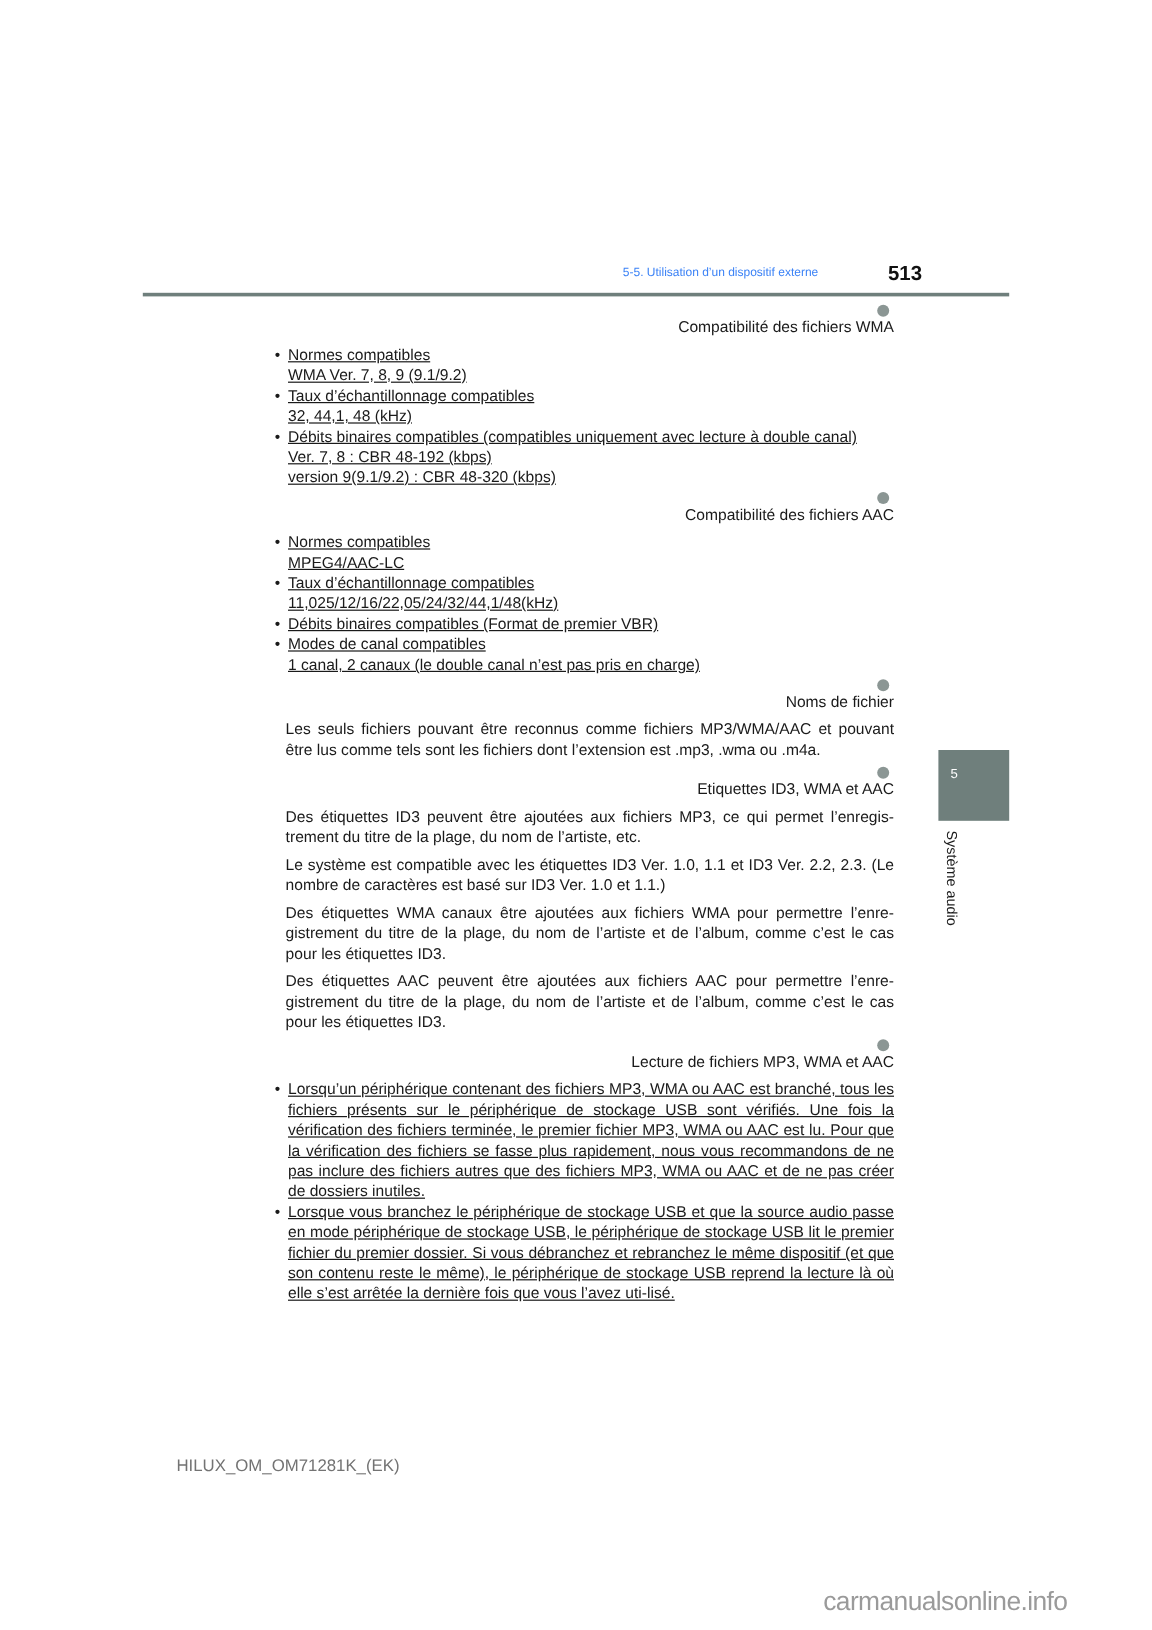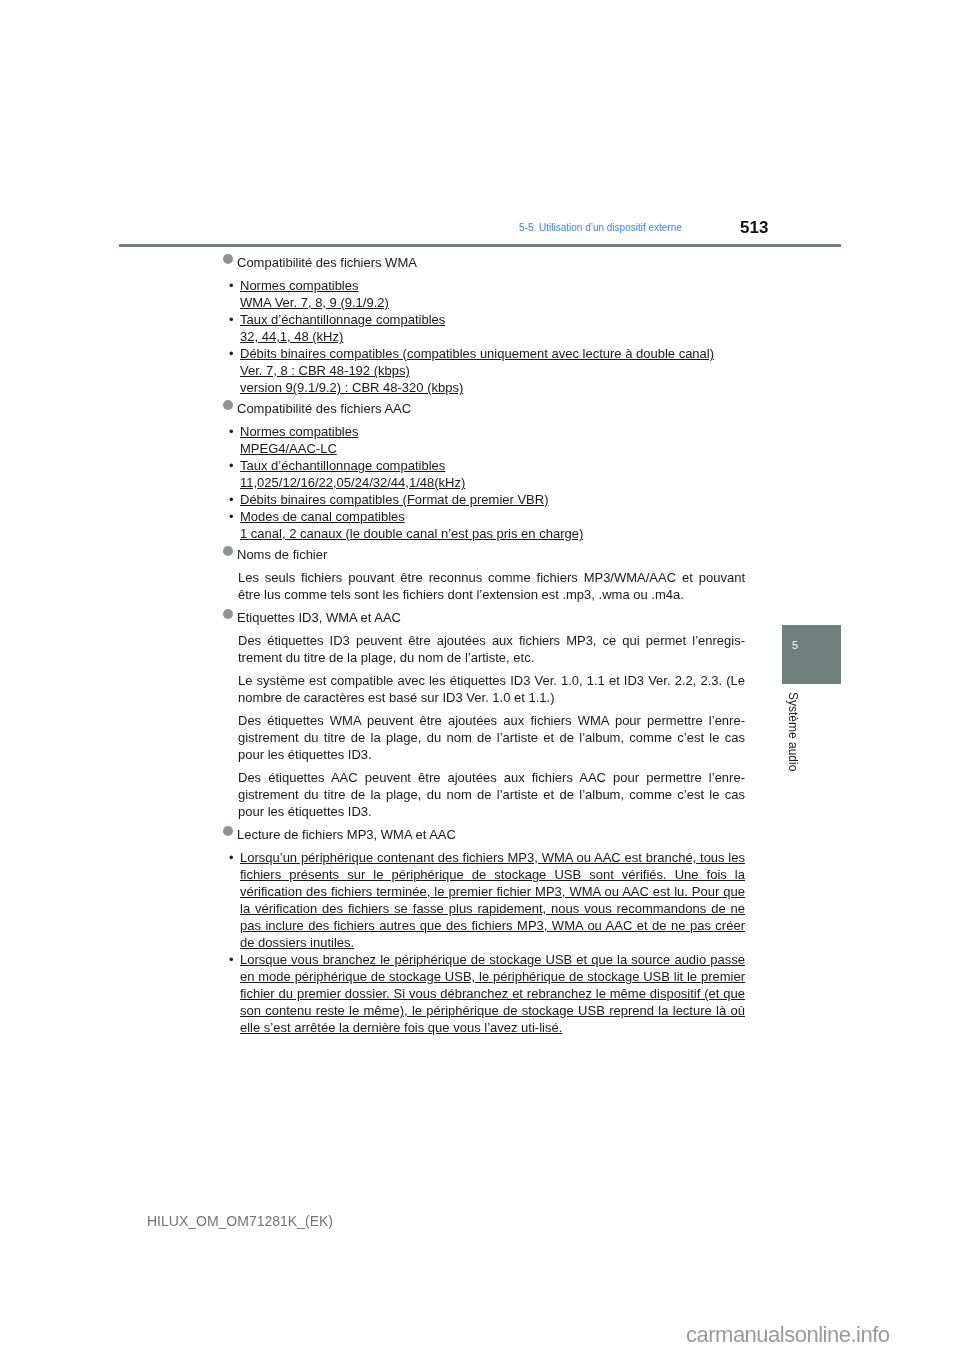--- a/index.html
+++ b/index.html
@@ -7,21 +7,21 @@
          font-family: "Liberation Sans", sans-serif; color: #1a1a1a; }
   .header-title { position: absolute; left: 519px; top: 222px; font-size: 10px; color: #3b82f6; white-space: nowrap; }
   .page-number { position: absolute; left: 740px; top: 218px; font-size: 17px; font-weight: bold; color: #111; text-align: center; }
   .header-rule { position: absolute; left: 119px; top: 244px; width: 722px; height: 3px; background: #6f7f7c; }
   .chapter-tab { position: absolute; left: 782px; top: 625px; width: 59px; height: 59px; background: #6f7f7c; }
   .chapter-tab span { position: absolute; left: 10px; top: 14px; color: #ffffff; font-size: 11px; }
   .chapter-label { position: absolute; left: 786px; top: 692px; font-size: 12px; color: #1a1a1a;
                    writing-mode: vertical-rl; white-space: nowrap; }
   .content { position: absolute; left: 223px; top: 254px; width: 522px; font-size: 13px; line-height: 17px; }
   .section { margin: 0 0 4px 0; }
-  .section-heading { display: flex; align-items: flex-start; margin-bottom: 6px; }
+  .section-heading { display: flex; align-items: flex-end; margin-bottom: 6px; flex-direction: column; }
   .dot { width: 10px; height: 10px; border-radius: 50%; background: #8b9694; margin-right: 4px; flex: 0 0 auto; }
   .items { margin-left: 6px; }
   .item { position: relative; padding-left: 11px; }
   .item .bullet { position: absolute; left: 0; top: 0; }
   .item-line { display: block; text-decoration: underline; }
   .justify { text-align: justify; }
   .para { padding-left: 15px; text-align: justify; margin-bottom: 6px; }
   .footer { position: absolute; left: 147px; top: 1213px; font-size: 14px; color: #737373; }
   .watermark { position: absolute; left: 686px; top: 1322px; font-size: 22px; color: #9a9a9a; letter-spacing: -0.5px; }
 </style>
@@ -102,21 +102,21 @@
     <div class="para">Les seuls fichiers pouvant être reconnus comme fichiers MP3/WMA/AAC et pouvant être lus comme tels sont les fichiers dont l’extension est .mp3, .wma ou .m4a.</div>
   </div>
 
   <div class="section">
     <div class="section-heading">
       <span class="dot"></span>
       <span>Etiquettes ID3, WMA et AAC</span>
     </div>
     <div class="para">Des étiquettes ID3 peuvent être ajoutées aux fichiers MP3, ce qui permet l’enregis-trement du titre de la plage, du nom de l’artiste, etc.</div>
     <div class="para">Le système est compatible avec les étiquettes ID3 Ver. 1.0, 1.1 et ID3 Ver. 2.2, 2.3. (Le nombre de caractères est basé sur ID3 Ver. 1.0 et 1.1.)</div>
-    <div class="para">Des étiquettes WMA peuvent être ajoutées aux fichiers WMA pour permettre l’enre-gistrement du titre de la plage, du nom de l’artiste et de l’album, comme c’est le cas pour les étiquettes ID3.</div>
+    <div class="para">Des étiquettes WMA canaux être ajoutées aux fichiers WMA pour permettre l’enre-gistrement du titre de la plage, du nom de l’artiste et de l’album, comme c’est le cas pour les étiquettes ID3.</div>
     <div class="para">Des étiquettes AAC peuvent être ajoutées aux fichiers AAC pour permettre l’enre-gistrement du titre de la plage, du nom de l’artiste et de l’album, comme c’est le cas pour les étiquettes ID3.</div>
   </div>
 
   <div class="section">
     <div class="section-heading">
       <span class="dot"></span>
       <span>Lecture de fichiers MP3, WMA et AAC</span>
     </div>
     <div class="items">
       <div class="item justify">

